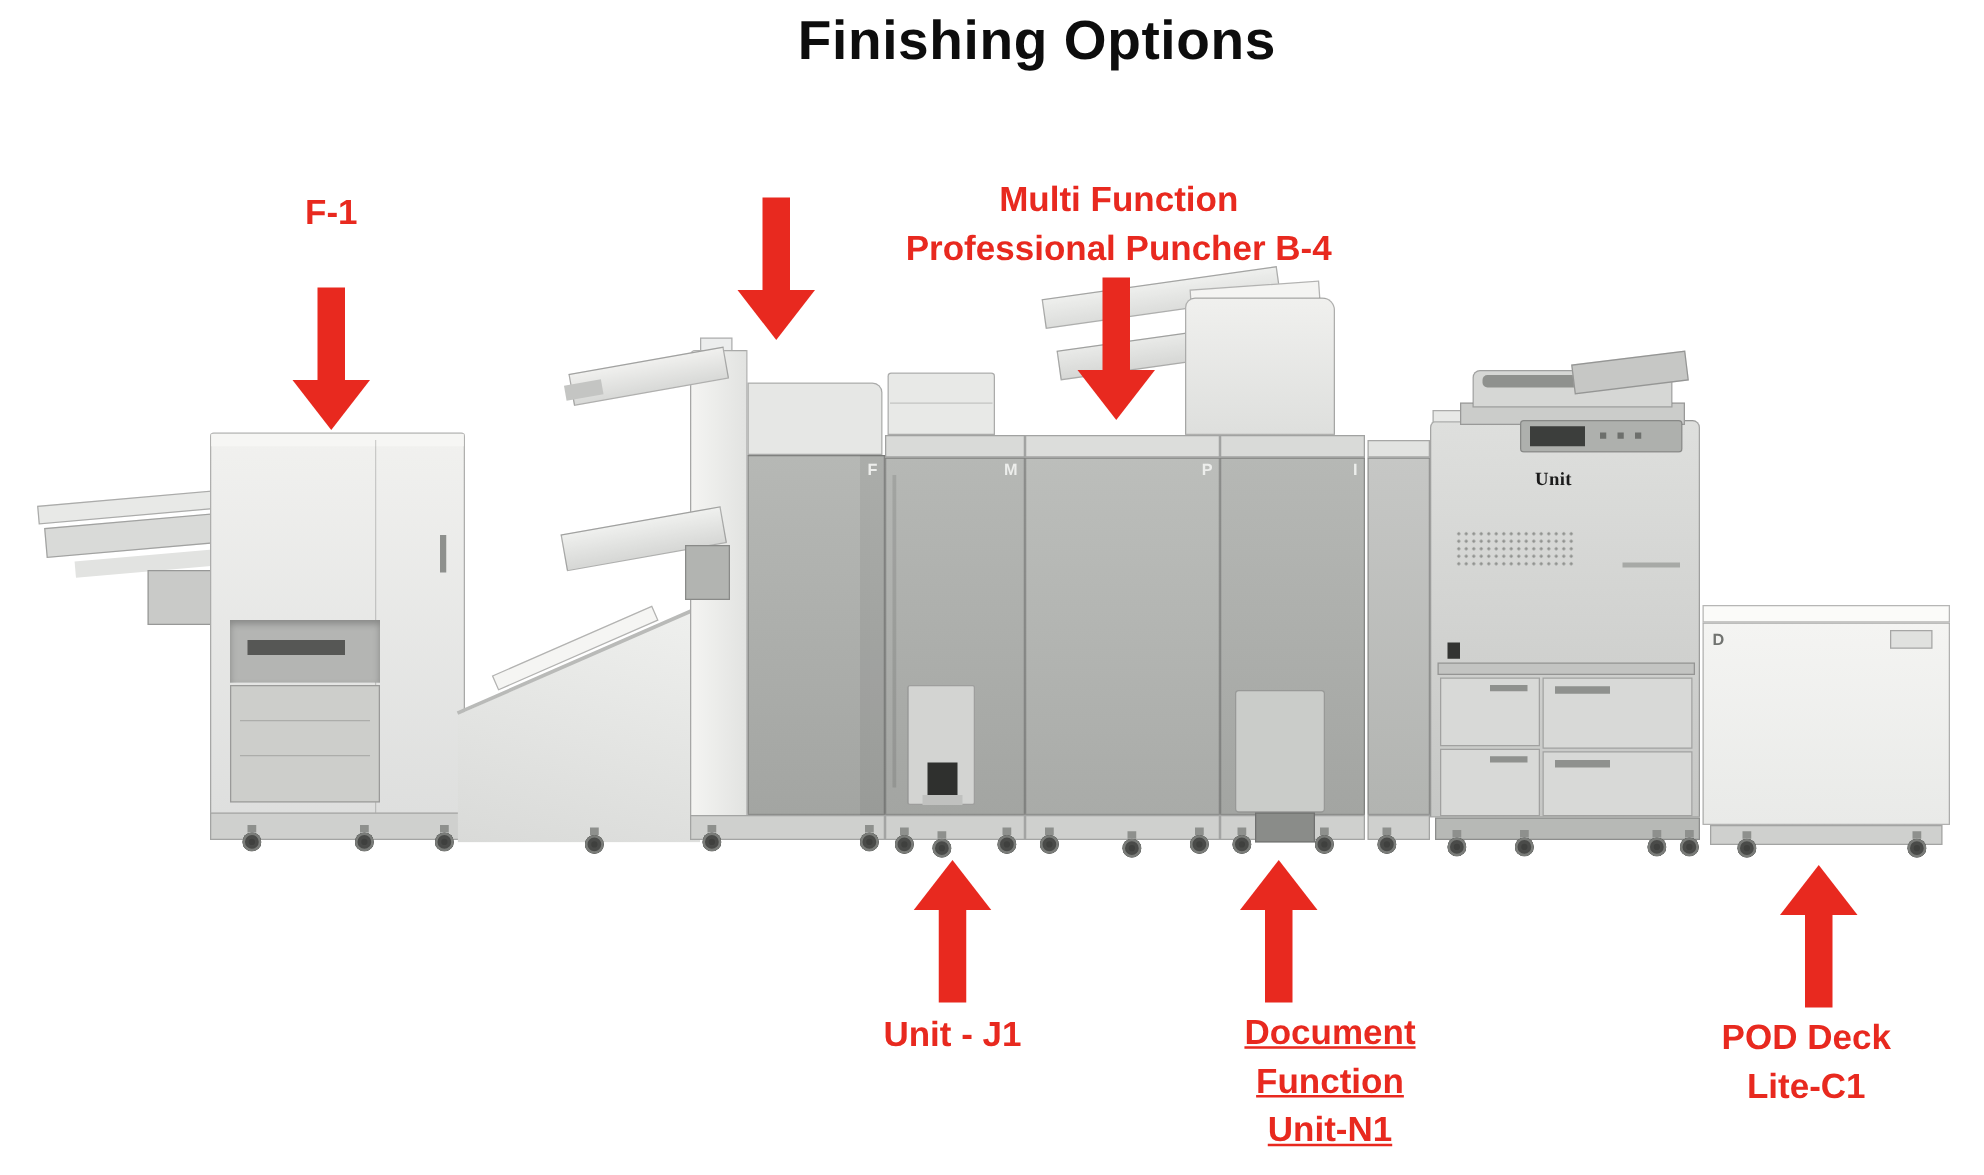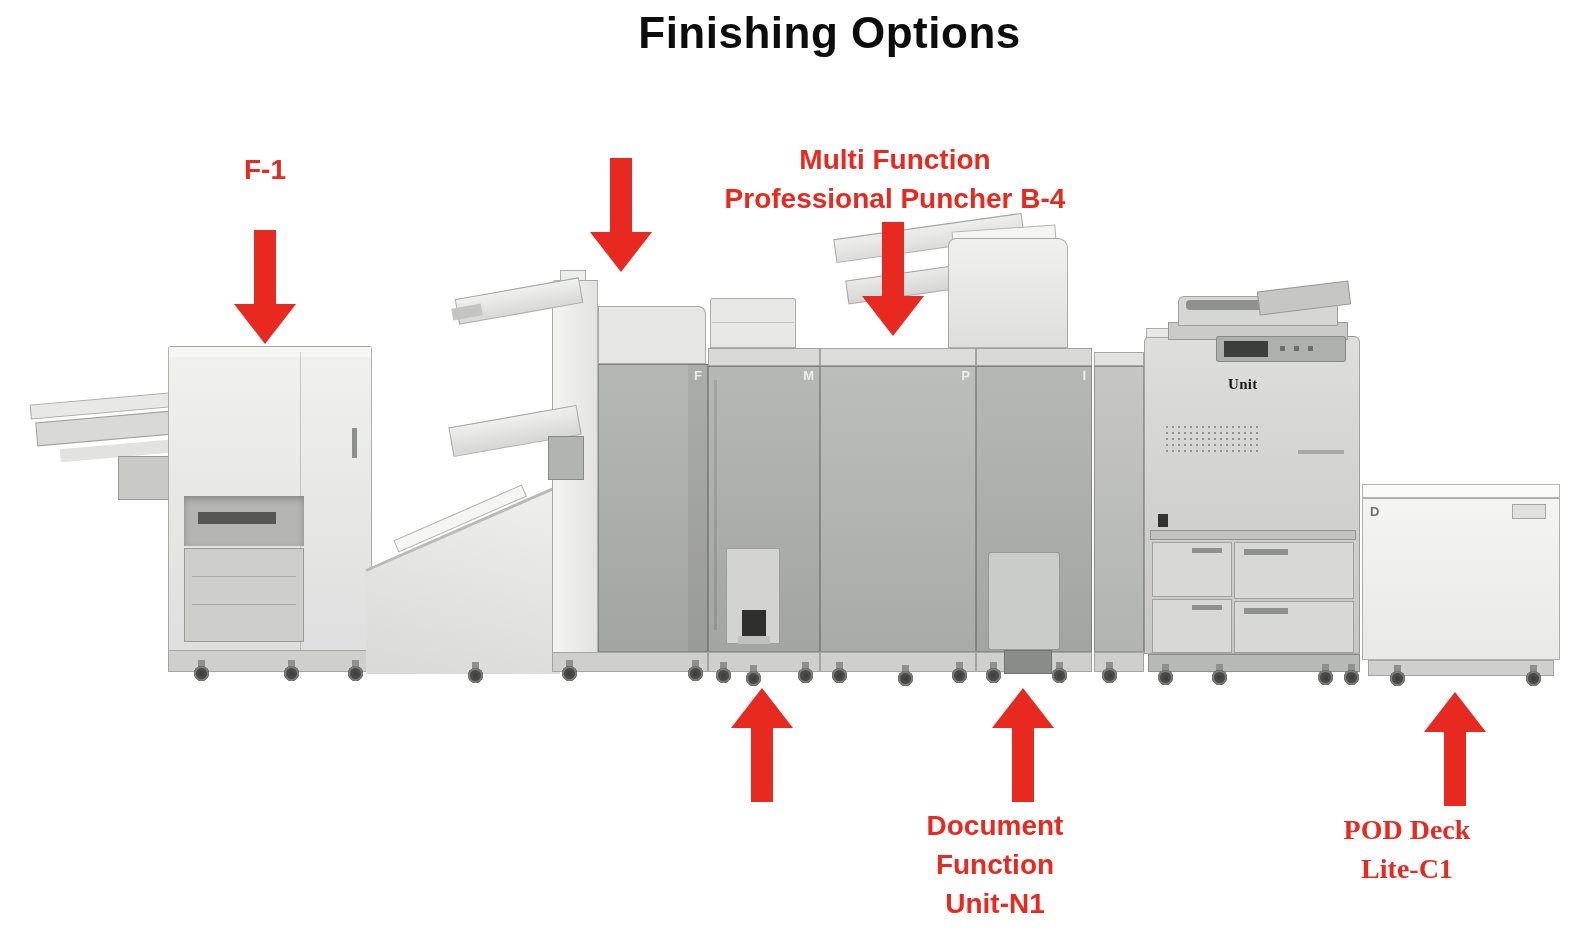--- a/index.html
+++ b/index.html
@@ -185,34 +185,35 @@
   <div class="arrow down" style="left:862px;top:222px;">
     <span class="shaft"></span>
     <span class="head"></span>
   </div>
 
   <div class="arrow up" style="left:731px;top:688px;">
     <span class="shaft"></span>
     <span class="head"></span>
   </div>
   <div class="callout-text" style="left:602px;top:808px;width:320px;">
+    <div>Unit - J1</div>
   </div>
 
   <div class="arrow up" style="left:992px;top:688px;">
     <span class="shaft"></span>
     <span class="head"></span>
   </div>
-  <div class="callout-text" style="left:855px;top:806px;width:280px;">
+  <div class="callout-text" style="left:924px;top:806px;width:280px;text-decoration:underline;">
     <div>Document</div>
     <div>Function</div>
     <div>Unit-N1</div>
   </div>
 
   <div class="arrow up" style="left:1424px;top:692px;">
     <span class="shaft"></span>
     <span class="head"></span>
   </div>
-  <div class="callout-text" style="left:1287px;top:810px;width:240px;font-family:Liberation Serif, serif;">
+  <div class="callout-text" style="left:1325px;top:810px;width:240px;">
     <div>POD Deck</div>
     <div>Lite-C1</div>
   </div>
 
 </div>
 
 </body></html>

